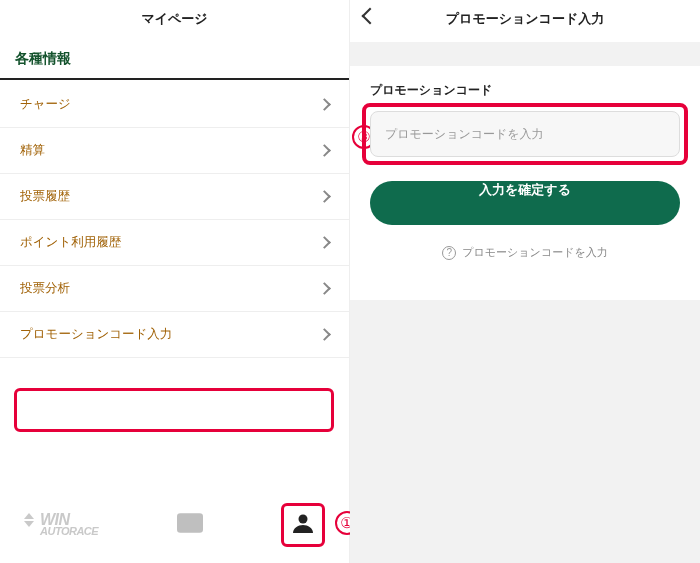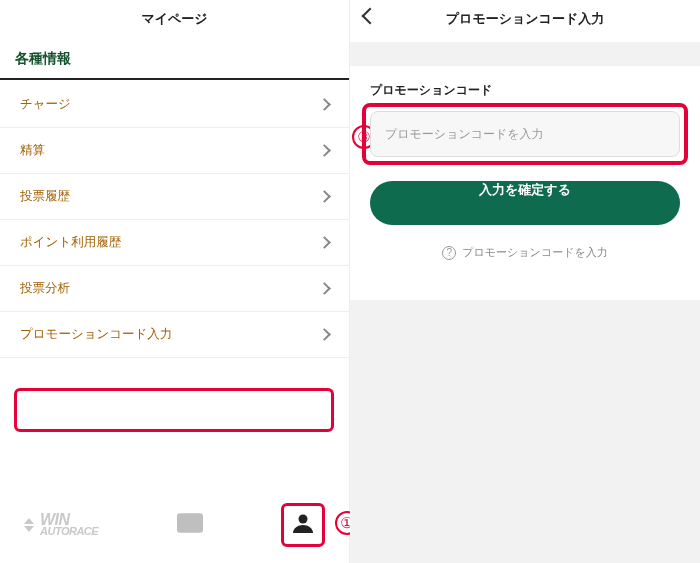--- a/index.html
+++ b/index.html
@@ -13,21 +13,21 @@
   .left-header { height: 38px; display: flex; align-items: center; justify-content: center; }
   .left-title { font-size: 13px; font-weight: 600; color: #222; }
   .section-title { font-size: 14px; font-weight: 700; color: #14532d; padding: 12px 15px 10px; border-bottom: 2px solid #222; margin: 0 0 2px 0; }
   .list { display: flex; flex-direction: column; }
   .list-item { display: flex; align-items: center; justify-content: space-between; padding: 14px 20px; border-bottom: 1px solid #eee; font-size: 12.5px; color: #a16207; background: #fff; }
   .chev { width: 9px; height: 9px; border-right: 2px solid #888; border-top: 2px solid #888; transform: rotate(45deg); }
   .highlight-box-2 { position: absolute; left: 14px; width: 320px; height: 44px; border: 3px solid #e6003a; border-radius: 6px; pointer-events: none; }
   .num-badge { position: absolute; width: 24px; height: 24px; border: 2px solid #e6003a; border-radius: 50%; color: #e6003a; font-size: 15px; font-weight: 500; display: flex; align-items: center; justify-content: center; background: #fff; }
 
   .bottom-bar { position: absolute; left: 0; right: 0; bottom: 12px; height: 52px; display: flex; align-items: center; justify-content: space-between; padding: 0 24px; }
-  .logo-group { display: flex; align-items: center; gap: 6px; color: #c9c9c9; }
+  .logo-group { display: flex; gap: 6px; color: #c9c9c9; }
   .sort-icon { display: flex; flex-direction: column; gap: 2px; }
   .sort-icon .tri { width: 0; height: 0; border-left: 5px solid transparent; border-right: 5px solid transparent; }
   .sort-icon .up { border-bottom: 6px solid #c9c9c9; }
   .sort-icon .down { border-top: 6px solid #c9c9c9; }
   .logo-text { line-height: 0.9; font-weight: 800; font-size: 11px; font-style: italic; letter-spacing: -0.5px; }
   .logo-text .big { font-size: 16px; display: block; }
   .mail-icon svg { width: 26px; height: 20px; fill: #bfbfbf; }
   .person-box { width: 44px; height: 44px; border: 3px solid #e6003a; border-radius: 6px; display: flex; align-items: center; justify-content: center; }
   .person-icon svg { width: 24px; height: 24px; fill: #222; }
 

